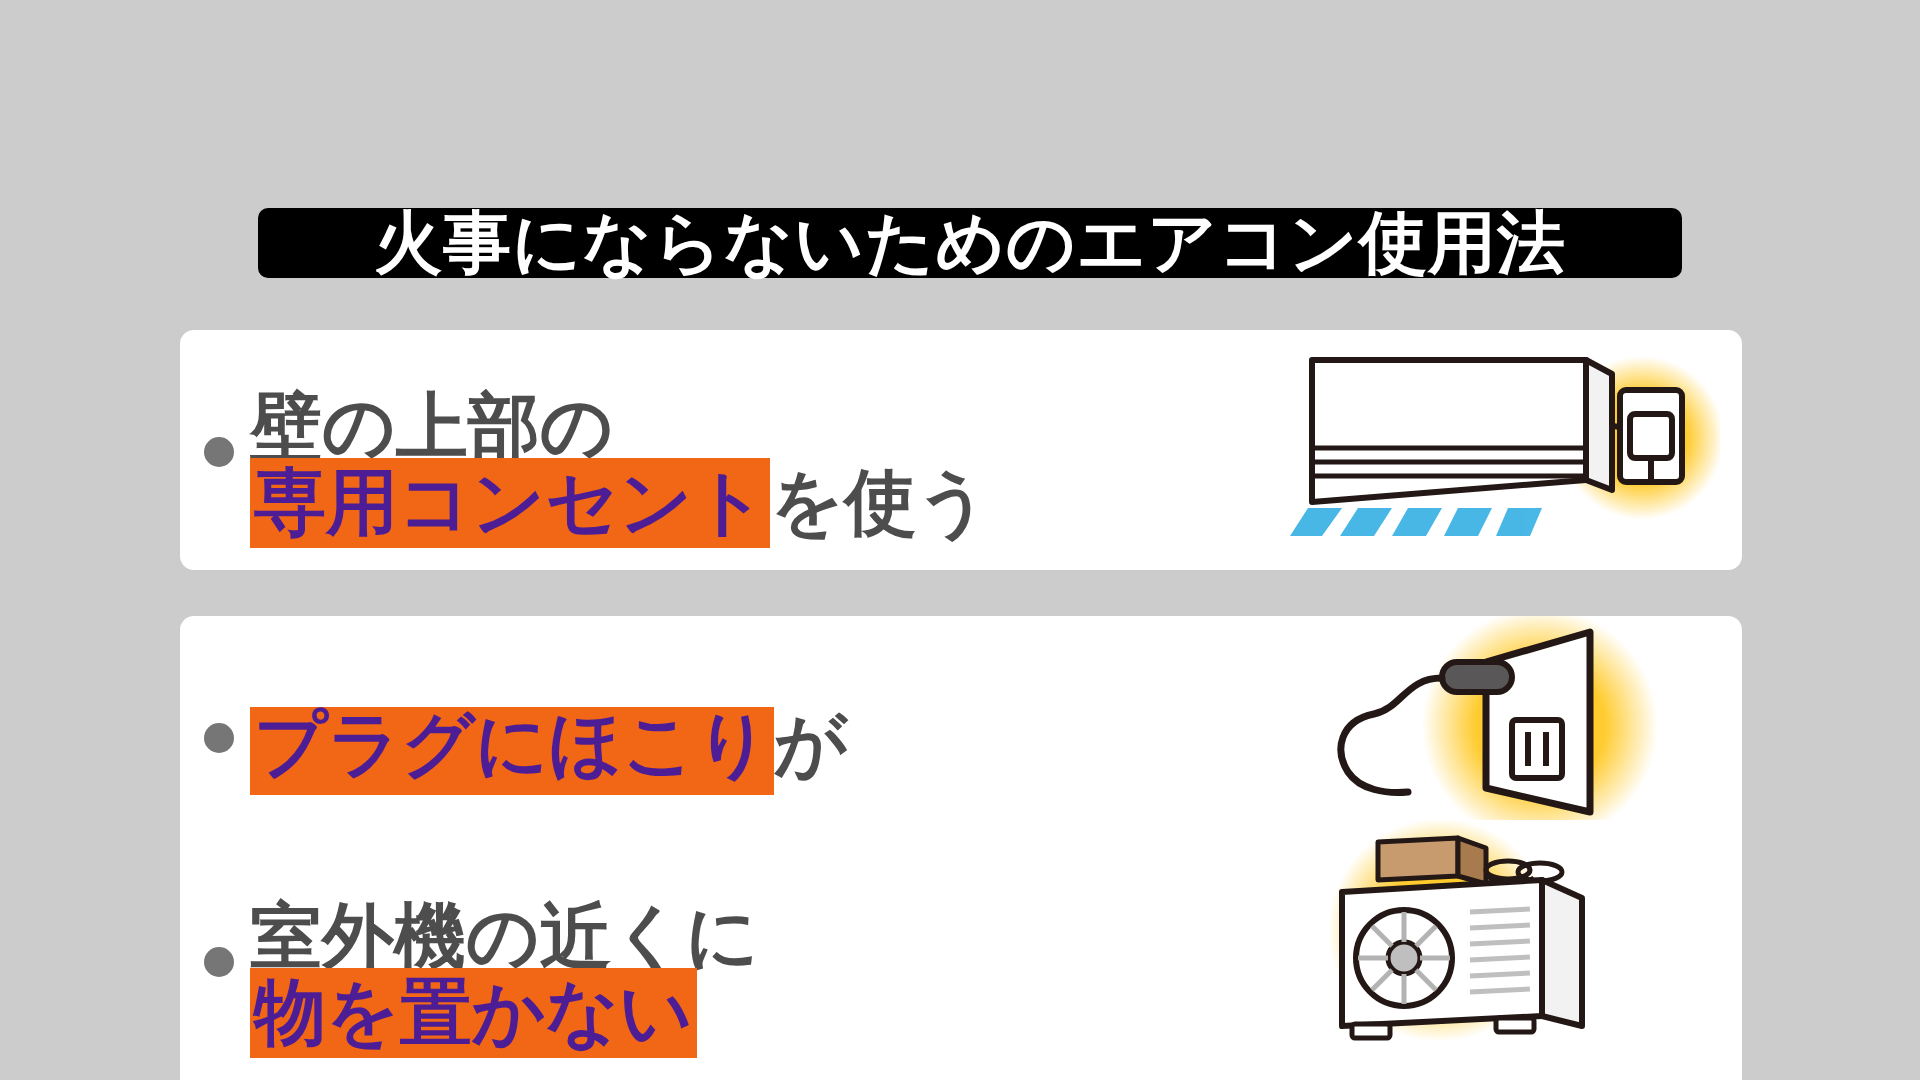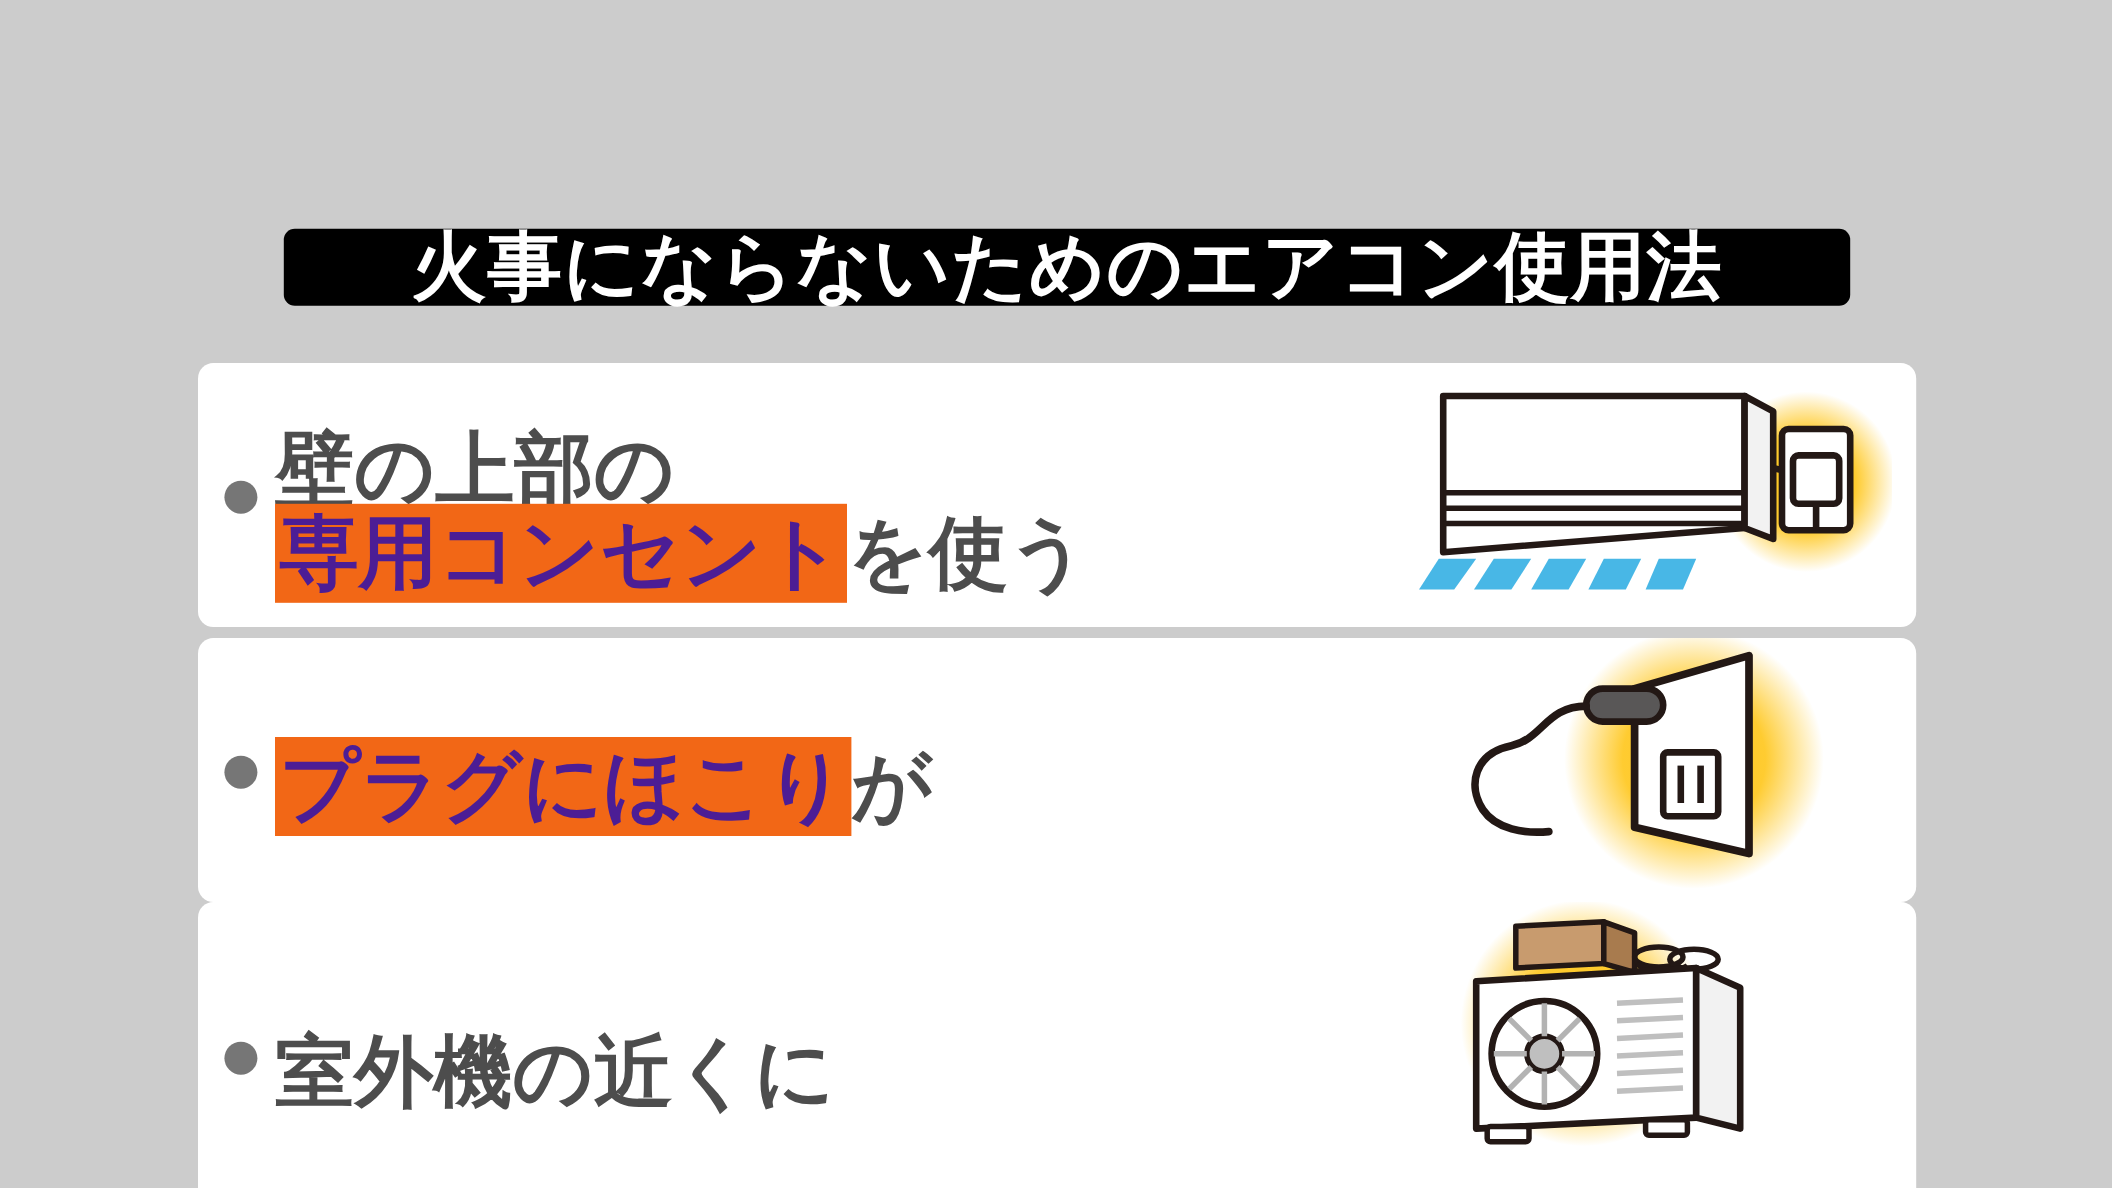--- a/index.html
+++ b/index.html
@@ -50,21 +50,21 @@
   
   .card {
     position: absolute;
     left: 180px;
     width: 1562px;
     background: #ffffff;
     border-radius: 14px;
     box-sizing: border-box;
   }
   #card-0 { top: 330px;  height: 240px; }
-  #card-1 { top: 580px;  height: 240px; }
+  #card-1 { top: 616px;  height: 240px; font-family: Liberation Mono, monospace; }
   #card-2 { top: 820px;  height: 280px; }
 
   .card-body {
     position: absolute;
     left: 24px;
     top: 0;
     height: 100%;
     display: flex;
     align-items: center;
   }
@@ -221,20 +221,23 @@
       </svg>
     </div>
   </div>
 
   <div class="card" id="card-2">
     <div class="card-body">
       <div class="bullet"></div>
       <div class="lines">
         <div class="line">
           <span>室外機の近くに</span>
+        </div>
+        <div class="line">
+          <span class="hl">物を置かない</span>
         </div>
       </div>
     </div>
 
     <div class="art">
       <svg width="430" height="235" viewBox="0 0 430 235" xmlns="http://www.w3.org/2000/svg">
         <defs>
           <radialGradient id="glow3" cx="50%" cy="50%" r="50%">
             <stop offset="0%" stop-color="#ffc61a" stop-opacity="1"></stop>
             <stop offset="55%" stop-color="#ffc61a" stop-opacity="0.9"></stop>

